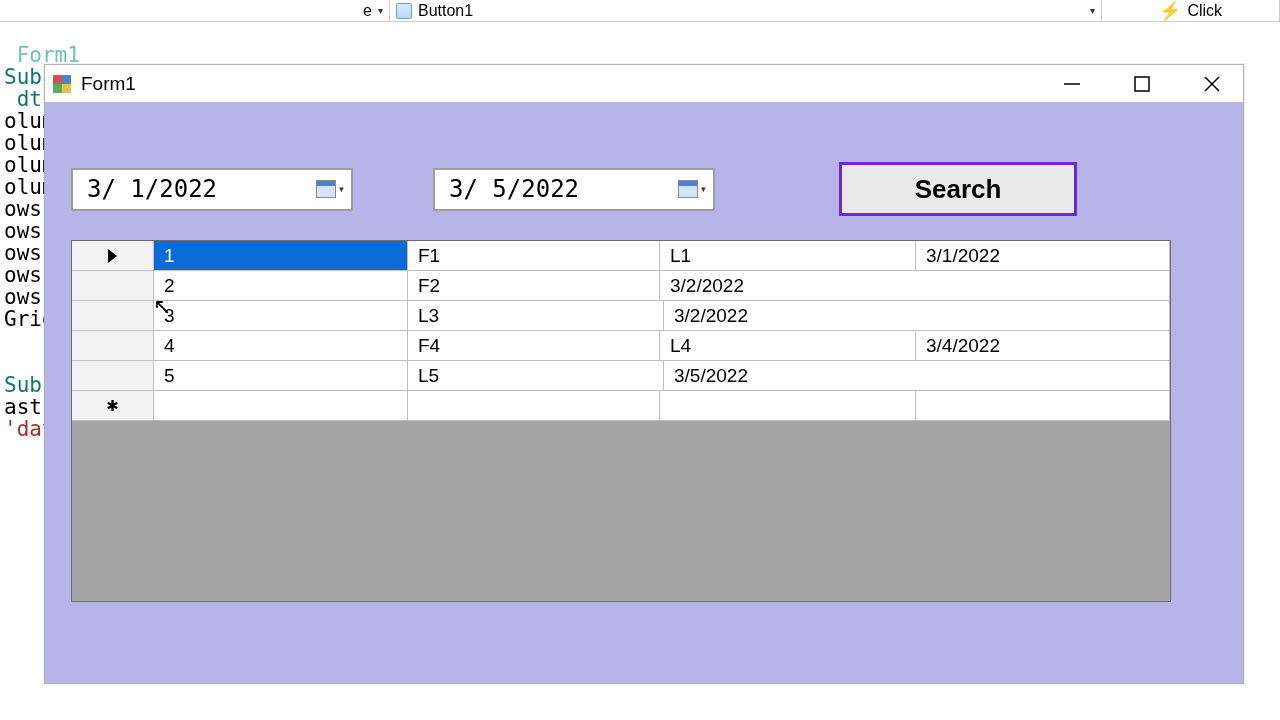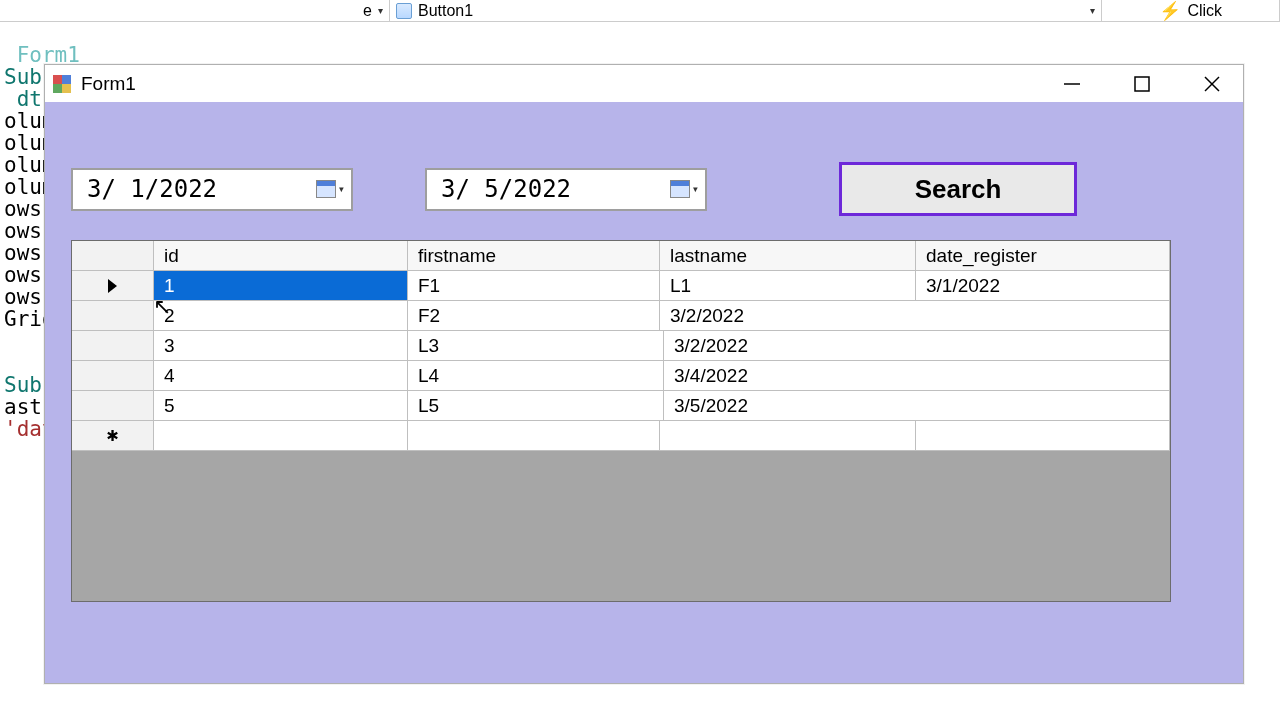--- a/index.html
+++ b/index.html
@@ -112,21 +112,21 @@
   .form-client {
     position: absolute;
     left: 0; top: 37px; right: 0; bottom: 0;
     background: #b7b4ea;
     padding: 26px;
   }
 
   .controls-row {
     display: flex;
     align-items: center;
-    gap: 20px;
+    gap: 28px;
     padding-top: 34px;
     padding-bottom: 24px;
   }
   .datepicker {
     width: 282px;
     height: 43px;
     background: #fff;
     border: 2px solid #9e9e9e;
     display:flex;
     align-items:center;
@@ -309,27 +309,20 @@
           <span class="dp-arrow">▾</span>
         </span>
       </div>
       <div class="search-btn">
         <span>Search</span>
       </div>
     </div>
 
     <div class="grid">
       <div class="grid-inner">
-        <div class="grid-row header">
-          <div class="cell rowhdr"></div>
-          <div class="cell c-id">id</div>
-          <div class="cell c-fn">firstname</div>
-          <div class="cell c-ln">lastname</div>
-          <div class="cell c-dr">date_register</div>
-        </div>
 
         <div class="grid-row selected">
           <div class="cell rowhdr">
               <span class="tri"></span>
             </div>
           <div class="cell c-id">1</div>
           <div class="cell c-fn">F1</div>
           <div class="cell c-ln">L1</div>
           <div class="cell c-dr">3/1/2022</div>
         </div>
@@ -341,20 +334,21 @@
         </div>
         <div class="grid-row">
           <div class="cell rowhdr"></div>
           <div class="cell c-id">3</div>
           <div class="cell c-ln">L3</div>
           <div class="cell c-dr">3/2/2022</div>
         </div>
         <div class="grid-row">
           <div class="cell rowhdr"></div>
           <div class="cell c-id">4</div>
+          <div class="cell c-fn">F4</div>
           <div class="cell c-ln">L4</div>
           <div class="cell c-dr">3/4/2022</div>
         </div>
         <div class="grid-row">
           <div class="cell rowhdr"></div>
           <div class="cell c-id">5</div>
           <div class="cell c-ln">L5</div>
           <div class="cell c-dr">3/5/2022</div>
         </div>
         <div class="grid-row">

